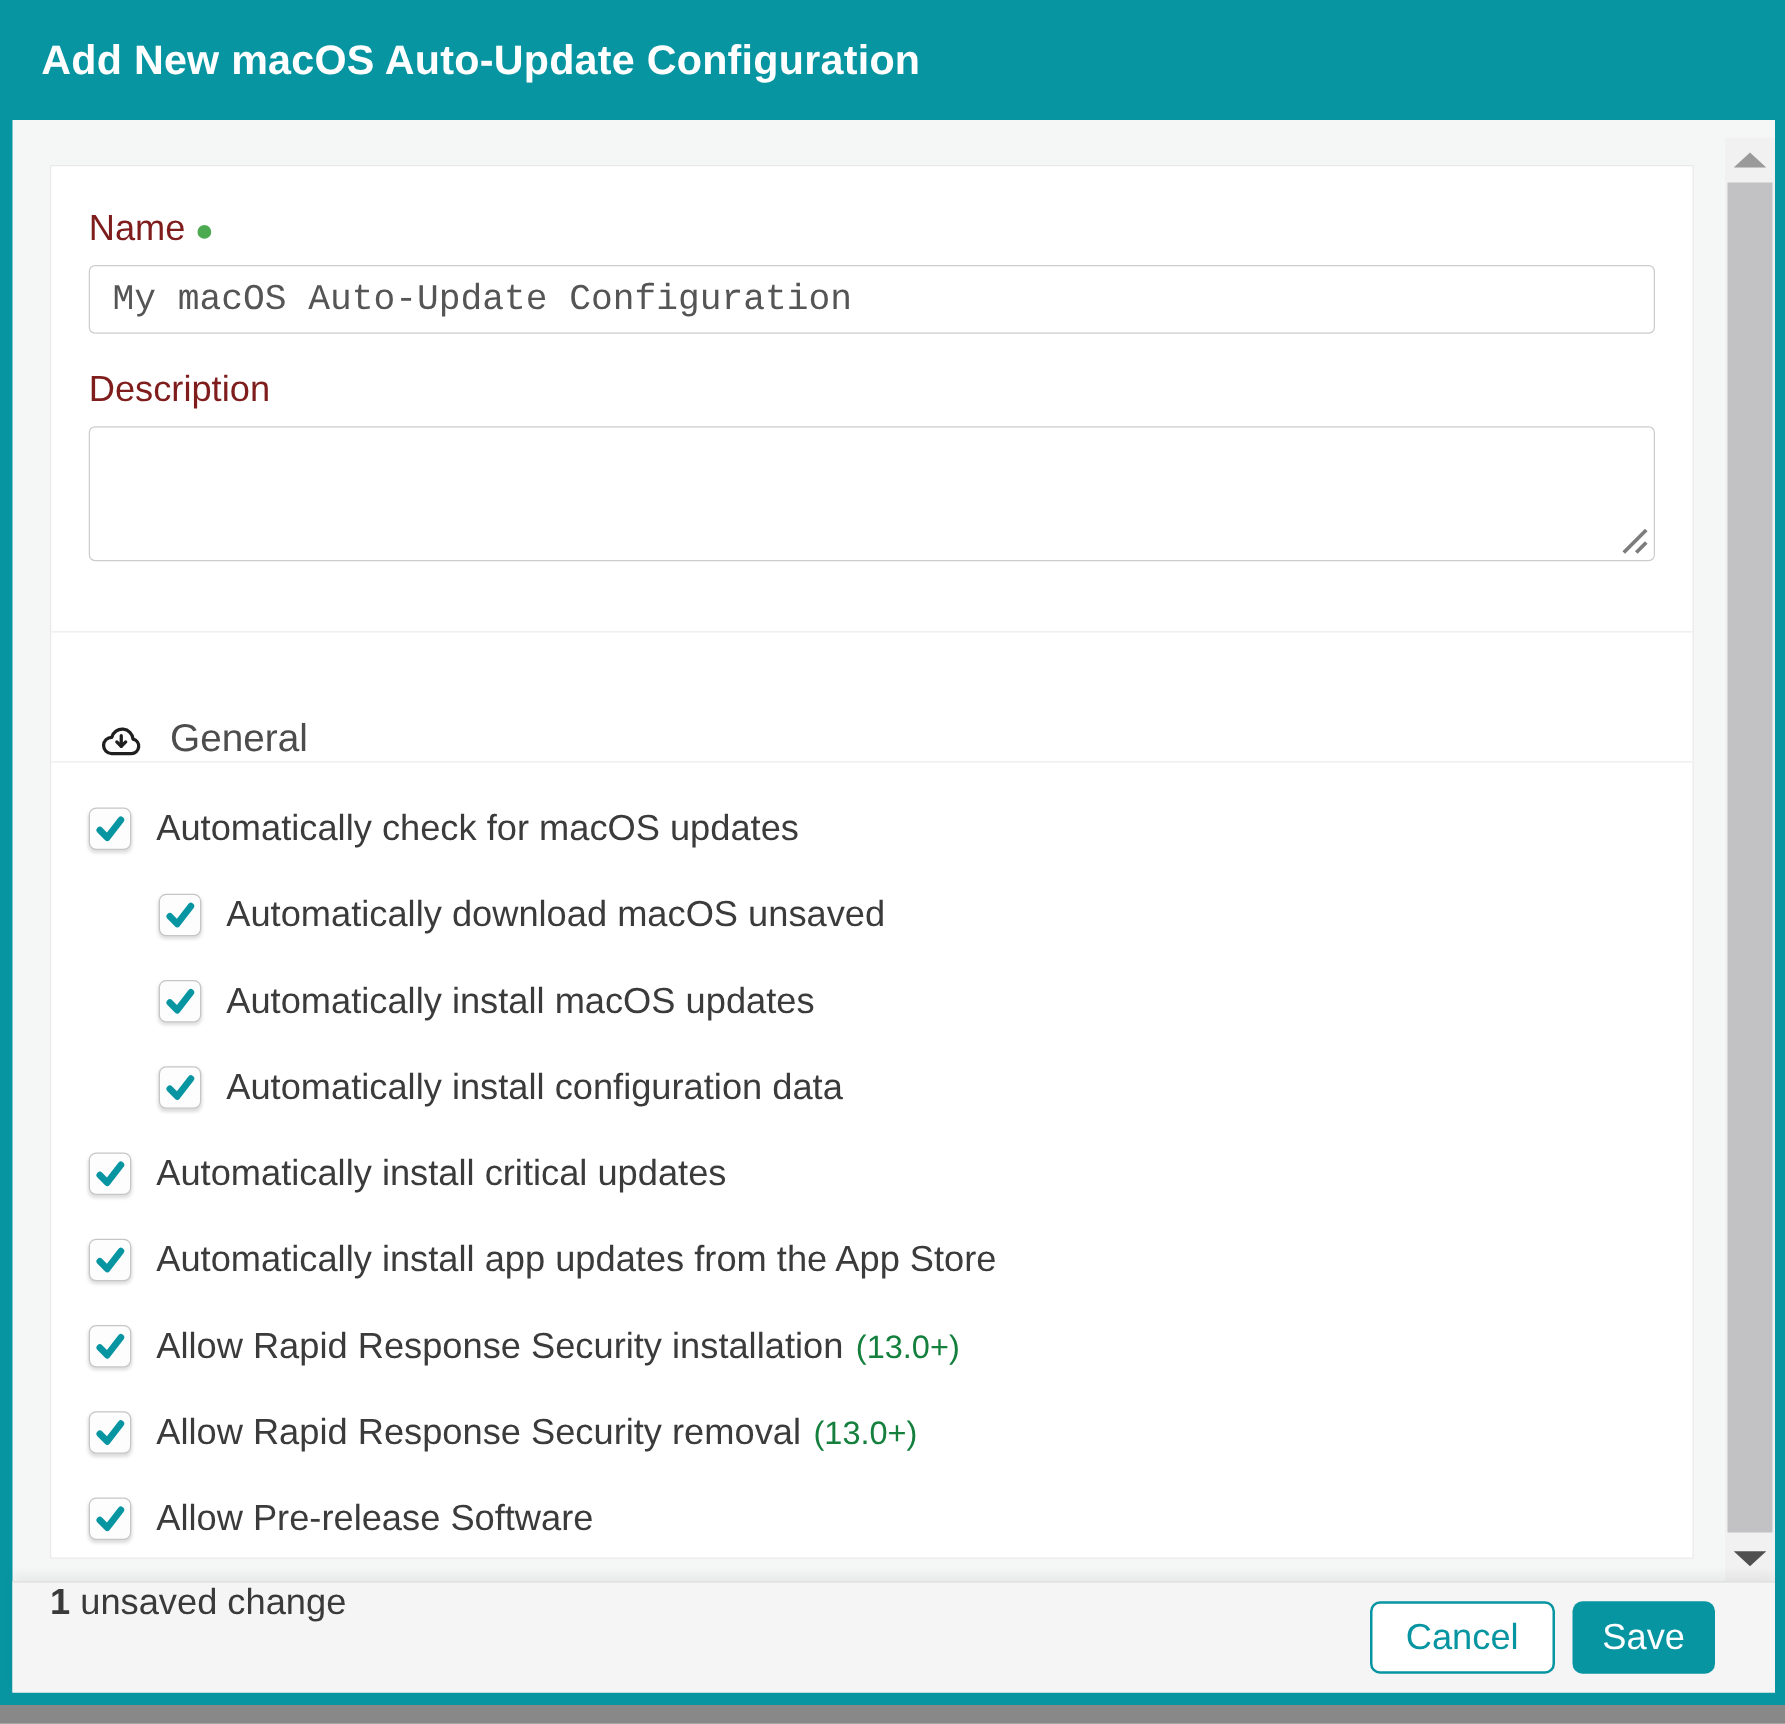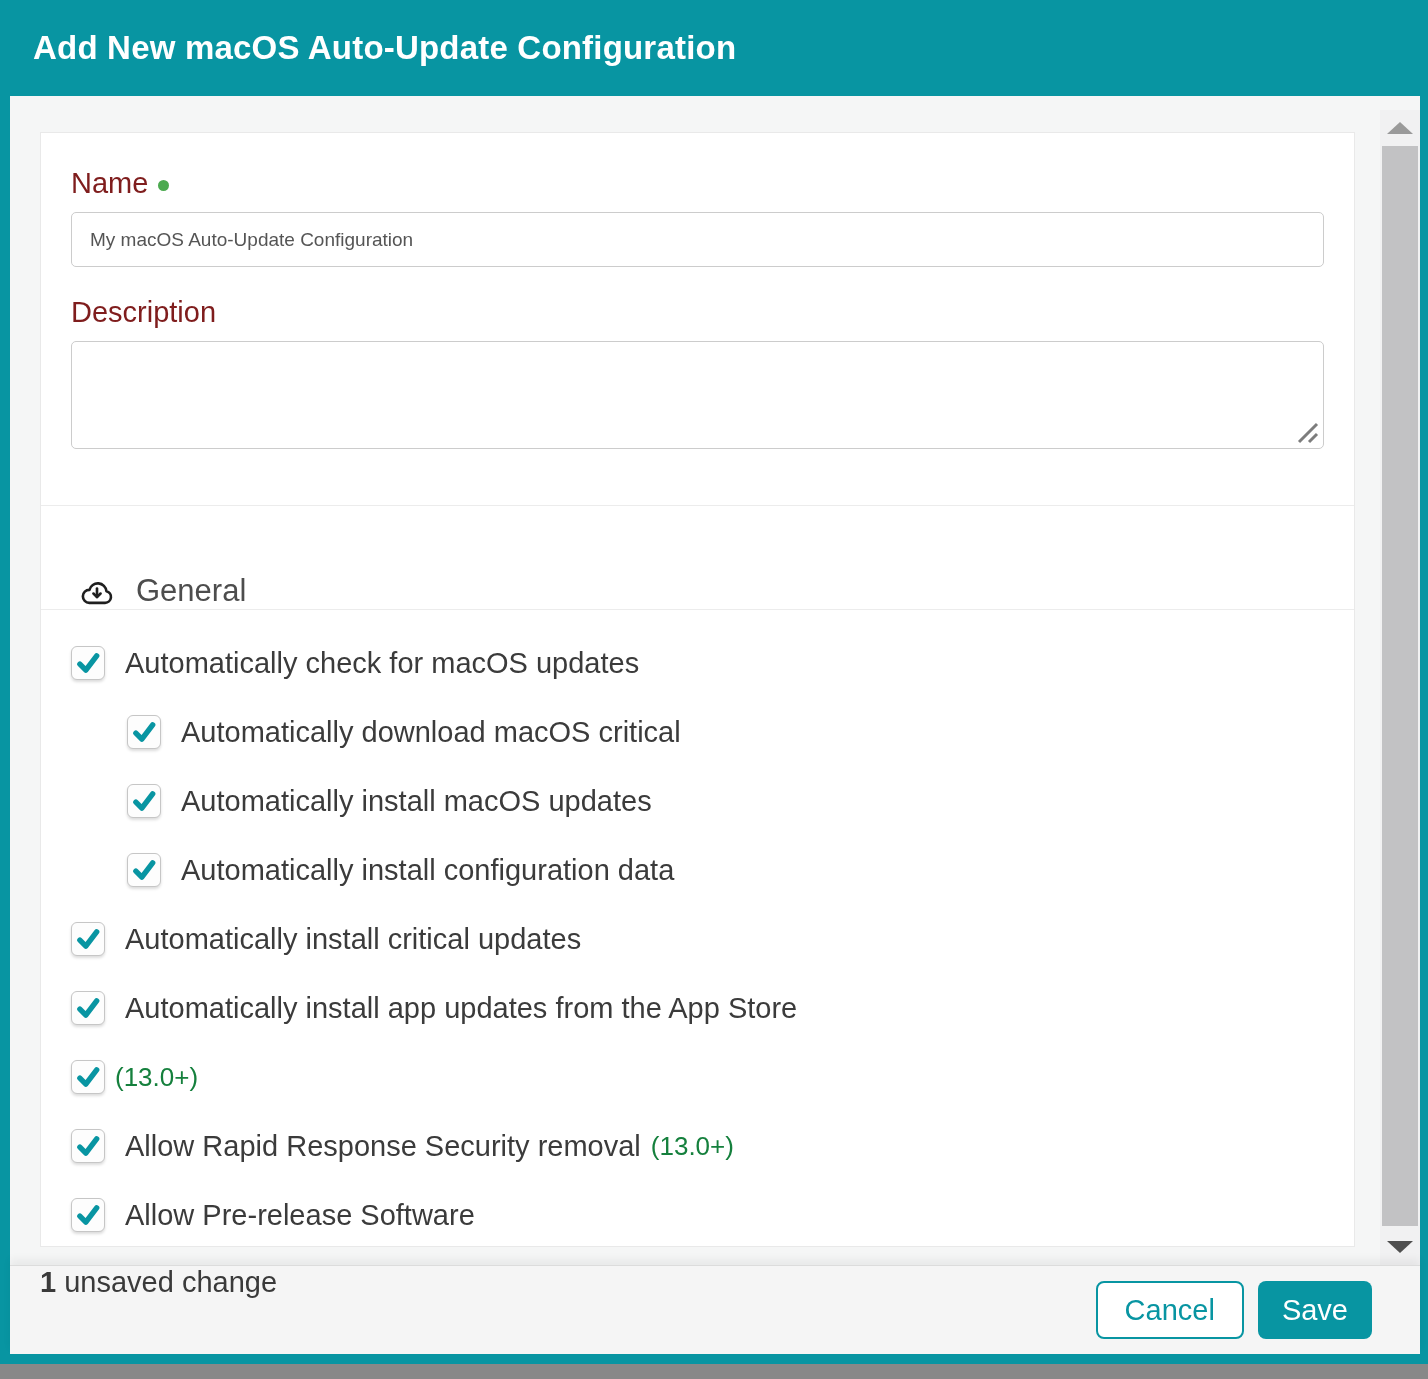--- a/index.html
+++ b/index.html
@@ -33,22 +33,22 @@
   .form-section { padding:33px 30px 0 30px; }
   .field-label-row { display:flex; align-items:center; height:34px; }
   .field-label { font-size:29px; color:#7f1d1d; }
   .required-dot {
     width:11px; height:11px; border-radius:50%;
     background:var(--green,#4caa50); margin-left:10px; margin-top:4px;
   }
   .text-input {
     margin-top:12px; width:100%; height:55px;
     border:1px solid #cccccc; border-radius:5px;
-    padding:0 18px; font-size:19px; color:#555555;
-    font-family:Liberation Sans, sans-serif; background:#fff; outline:none; display:block;
+    padding:0 18px; font-size:29px; color:#555555;
+    font-family:Liberation Mono, monospace; background:#fff; outline:none; display:block;
   }
   .desc-label-row { margin-top:28px; }
   .textarea-wrap { position:relative; margin-top:12px; height:108px; }
   .textarea {
     width:100%; height:100%; border:1px solid #cccccc; border-radius:5px;
     resize:none; font-family:inherit; font-size:29px; color:#555;
     padding:10px 18px; outline:none; display:block; background:#fff;
   }
   .resize-grip { position:absolute; right:5px; bottom:5px; pointer-events:none; }
   .form-bottom-pad { height:56px; }
@@ -176,21 +176,21 @@
             </span>
             <span class="cb-label">Automatically check for macOS updates</span>
           </div>
 
           <div class="cb-row level-1">
             <span class="checkbox">
               <svg width="26" height="26" viewBox="0 0 24 24" fill="none">
                 <path d="M4.5 13 L10 18.5 L20 5.5" stroke="var(--accent,#0895a2)" stroke-width="5" stroke-linecap="round" stroke-linejoin="round"></path>
               </svg>
             </span>
-            <span class="cb-label">Automatically download macOS critical</span>
+            <span class="cb-label">Automatically download macOS unsaved</span>
           </div>
 
           <div class="cb-row level-1">
             <span class="checkbox">
               <svg width="26" height="26" viewBox="0 0 24 24" fill="none">
                 <path d="M4.5 13 L10 18.5 L20 5.5" stroke="var(--accent,#0895a2)" stroke-width="5" stroke-linecap="round" stroke-linejoin="round"></path>
               </svg>
             </span>
             <span class="cb-label">Automatically install macOS updates</span>
           </div>
@@ -221,20 +221,21 @@
             </span>
             <span class="cb-label">Automatically install app updates from the App Store</span>
           </div>
 
           <div class="cb-row level-0">
             <span class="checkbox">
               <svg width="26" height="26" viewBox="0 0 24 24" fill="none">
                 <path d="M4.5 13 L10 18.5 L20 5.5" stroke="var(--accent,#0895a2)" stroke-width="5" stroke-linecap="round" stroke-linejoin="round"></path>
               </svg>
             </span>
+            <span class="cb-label">Allow Rapid Response Security installation</span>
             <span class="cb-suffix">(13.0+)</span>
           </div>
 
           <div class="cb-row level-0">
             <span class="checkbox">
               <svg width="26" height="26" viewBox="0 0 24 24" fill="none">
                 <path d="M4.5 13 L10 18.5 L20 5.5" stroke="var(--accent,#0895a2)" stroke-width="5" stroke-linecap="round" stroke-linejoin="round"></path>
               </svg>
             </span>
             <span class="cb-label">Allow Rapid Response Security removal</span>

